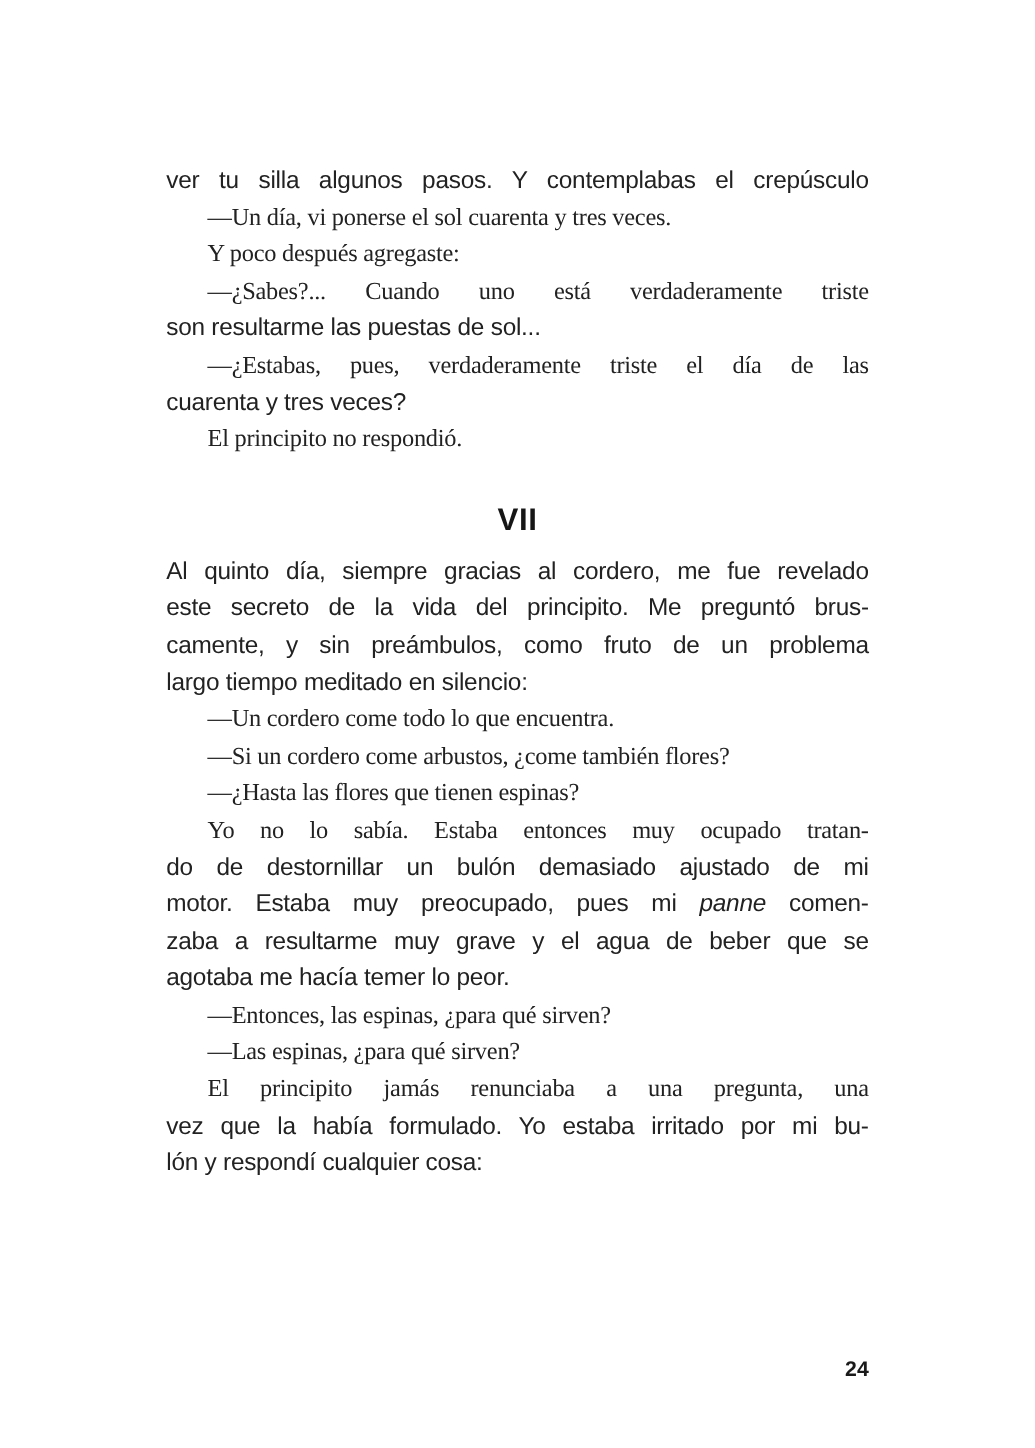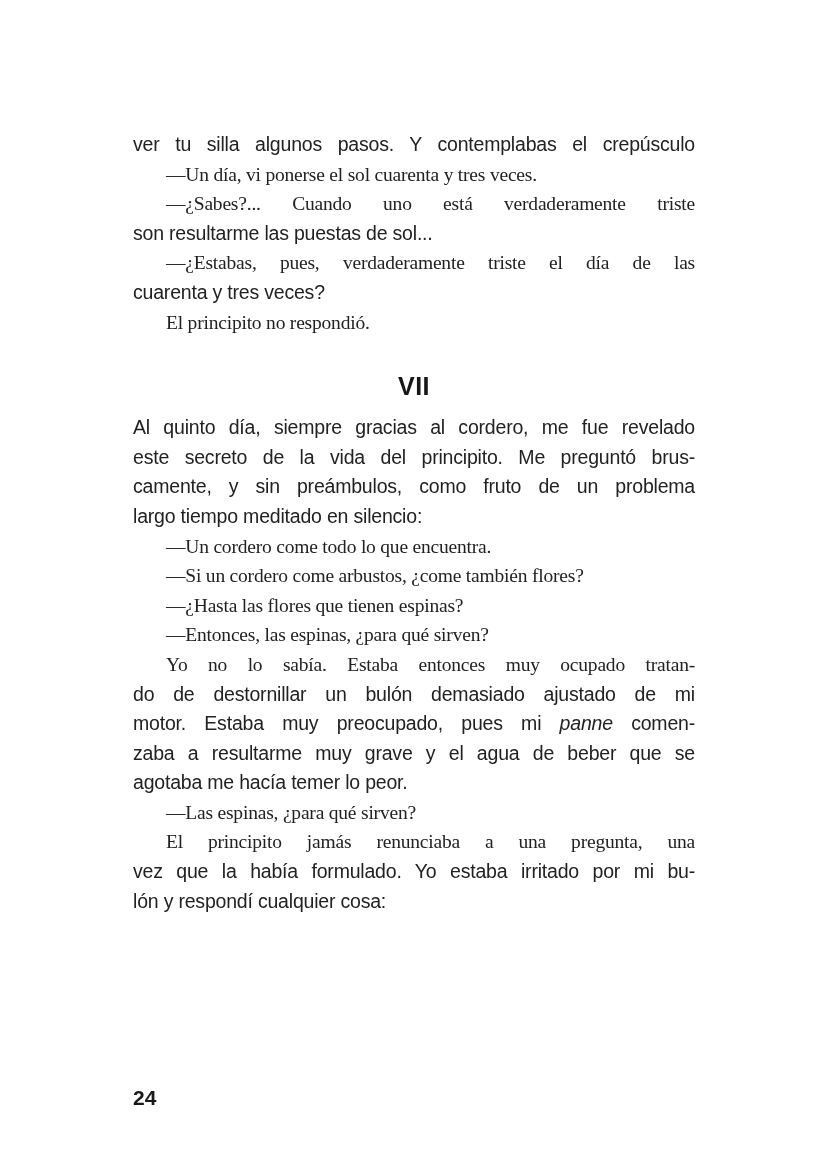--- a/index.html
+++ b/index.html
@@ -41,36 +41,39 @@
     letter-spacing: 0.5px;
     margin-top: 34px;
     margin-bottom: 12px;
     color: #161616;
   }
   .page-number {
     position: absolute;
     top: 1086px;
     left: 133px;
     width: 562px;
-    text-align: left;
+    text-align: right;
     font-weight: 700;
-    font-size: 21px;
+    font-size: 17px;
     color: #1a1a1a;
   }
 </style>
 </head>
 <body>
 
 <div class="page">
   <div class="text-block" id="text-block">
       <div class="paragraph">
         <div class="line justify">ver tu silla algunos pasos. Y contemplabas el crepúsculo</div>
       </div>
       <div class="paragraph">
         <div class="line indent">—Un día, vi ponerse el sol cuarenta y tres veces.</div>
+      </div>
+      <div class="paragraph">
+        <div class="line indent">Y poco después agregaste:</div>
       </div>
       <div class="paragraph">
         <div class="line justify indent">—¿Sabes?... Cuando uno está verdaderamente triste</div>
         <div class="line">son resultarme las puestas de sol...</div>
       </div>
       <div class="paragraph">
         <div class="line justify indent">—¿Estabas, pues, verdaderamente triste el día de las</div>
         <div class="line">cuarenta y tres veces?</div>
       </div>
       <div class="paragraph">
@@ -86,28 +89,28 @@
       <div class="paragraph">
         <div class="line indent">—Un cordero come todo lo que encuentra.</div>
       </div>
       <div class="paragraph">
         <div class="line indent">—Si un cordero come arbustos, ¿come también flores?</div>
       </div>
       <div class="paragraph">
         <div class="line indent">—¿Hasta las flores que tienen espinas?</div>
       </div>
       <div class="paragraph">
-        <div class="line indent">—Entonces, las espinas, ¿para qué sirven?</div>
-      </div>
-      <div class="paragraph">
         <div class="line justify indent">Yo no lo sabía. Estaba entonces muy ocupado tratan-</div>
         <div class="line justify">do de destornillar un bulón demasiado ajustado de mi</div>
         <div class="line justify">motor. Estaba muy preocupado, pues mi <em>panne</em> comen-</div>
         <div class="line justify">zaba a resultarme muy grave y el agua de beber que se</div>
         <div class="line">agotaba me hacía temer lo peor.</div>
+      </div>
+      <div class="paragraph">
+        <div class="line indent">—Entonces, las espinas, ¿para qué sirven?</div>
       </div>
       <div class="paragraph">
         <div class="line indent">—Las espinas, ¿para qué sirven?</div>
       </div>
       <div class="paragraph">
         <div class="line justify indent">El principito jamás renunciaba a una pregunta, una</div>
         <div class="line justify">vez que la había formulado. Yo estaba irritado por mi bu-</div>
         <div class="line">lón y respondí cualquier cosa:</div>
       </div>
     </div>

